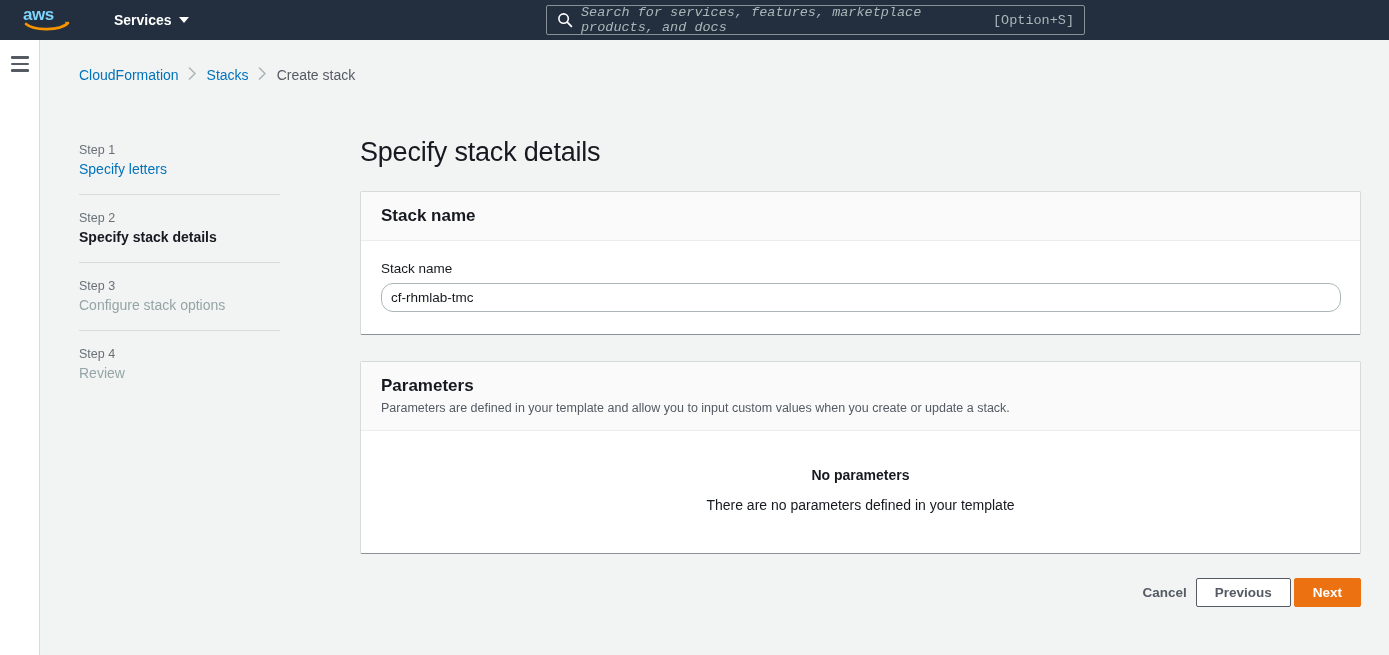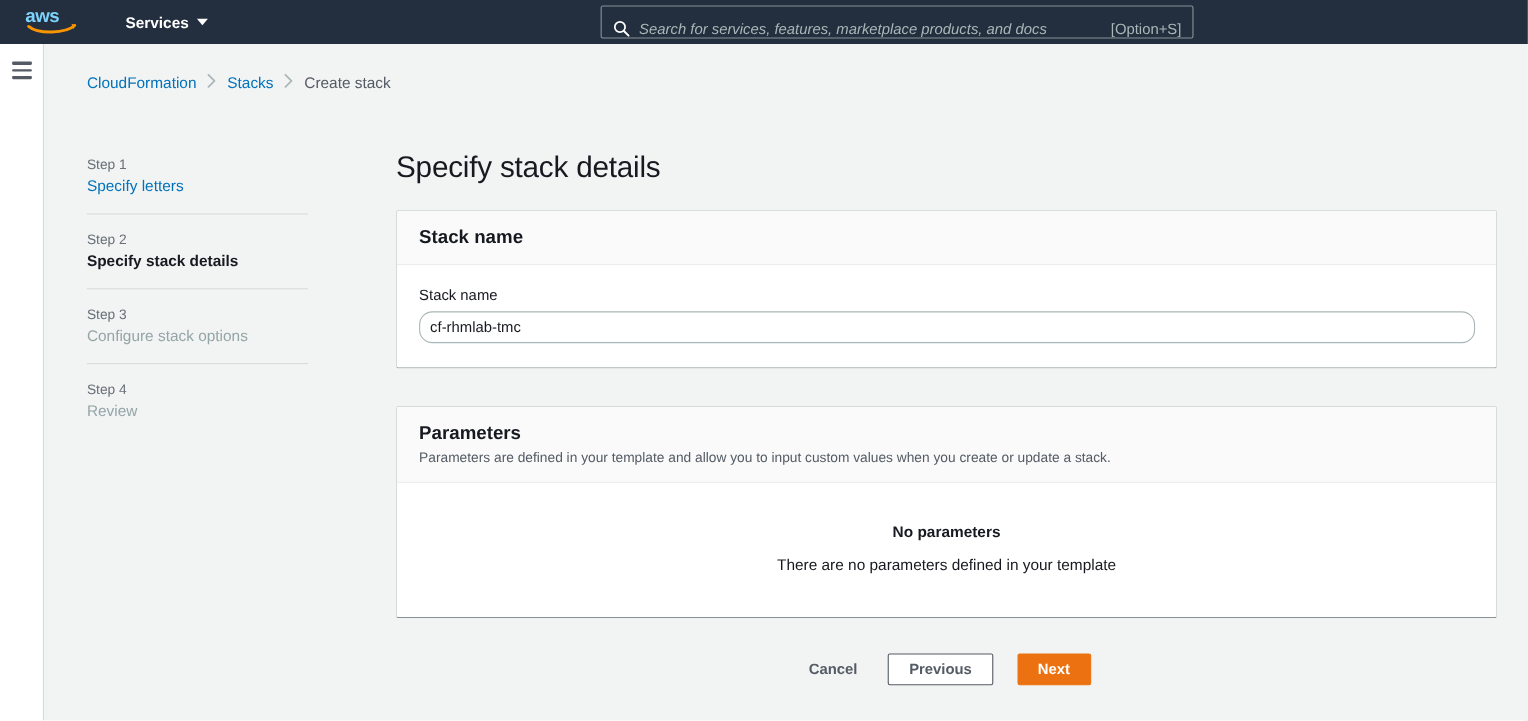--- a/index.html
+++ b/index.html
@@ -39,23 +39,24 @@
     border-left: 5px solid transparent;
     border-right: 5px solid transparent;
     border-top: 6px solid #ffffff;
     display: inline-block;
   }
   .searchwrap {
     position: absolute; left: 546px; top: 5px;
     width: 539px; height: 30px;
     border: 1px solid #879196;
     border-radius: 2px;
-    display: flex; align-items: flex-end;
+    display: flex; align-items: center;
     background: #232f3e;
     padding: 0 10px 0 10px;
+    font-family: Liberation Mono, monospace;
   }
   .search-icon { flex: 0 0 auto; width: 16px; height: 16px; margin-right: 8px; }
   .search-placeholder {
     flex: 1 1 auto; color: #aab7b8; font-size: 13.5px; font-style: italic;
   }
   .search-shortcut { color: #aab7b8; font-size: 13.5px; flex: 0 0 auto; }
 
   
   .below {
     display: flex; width: 1389px; height: 615px;
@@ -116,21 +117,21 @@
   .page-title {
     font-size: 27px; font-weight: 400; color: #16191f;
     margin-top: 97px; margin-bottom: 23px; letter-spacing: -0.2px;
   }
 
   .card {
     background: #ffffff;
     border: 1px solid #d5dbdb;
     border-bottom-color: #879196;
     border-radius: 2px;
-    margin-bottom: 34px;
+    margin-bottom: 26px;
   }
   .card-header {
     background: #fafafa;
     border-bottom: 1px solid #eaeded;
     padding: 14px 20px 14px 20px;
   }
   .card-title { font-size: 17px; font-weight: 700; color: #16191f; }
   .card-subtitle {
     font-size: 12.5px; color: #545b64; margin-top: 4px; line-height: 16px;
   }
@@ -149,22 +150,22 @@
   .field-hint {
     font-size: 12.5px; color: #687078; margin-top: 8px;
   }
 
   .empty-state { padding: 36px 20px 40px 20px; text-align: center; }
   .empty-title { font-size: 14px; font-weight: 700; color: #16191f; }
   .empty-text { font-size: 14px; color: #16191f; margin-top: 14px; }
 
   
   .actions {
-    display: flex; justify-content: center; align-items: center;
-    gap: 22px; margin-top: -2px;
+    display: flex; justify-content: flex-end; align-items: center;
+    gap: 3px; margin-top: -2px;
   }
   .btn {
     font-family: "Liberation Sans", sans-serif;
     font-size: 13.5px; font-weight: 700;
     border-radius: 2px; cursor: pointer;
     height: 29px; display: inline-flex; align-items: center;
     justify-content: center;
   }
   .btn-link {
     background: transparent; border: none; color: #545b64;

